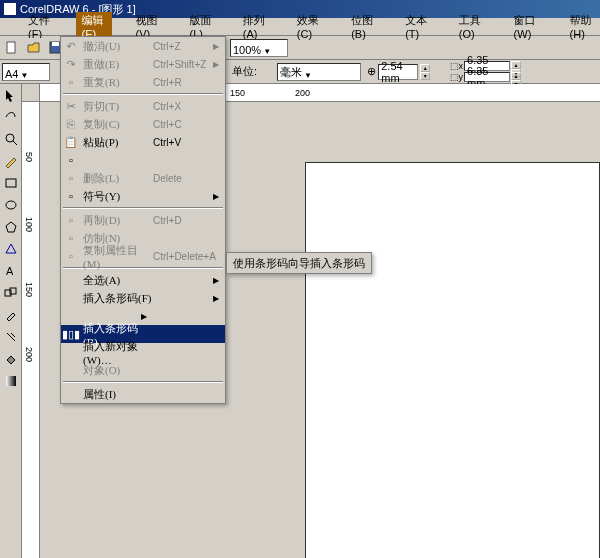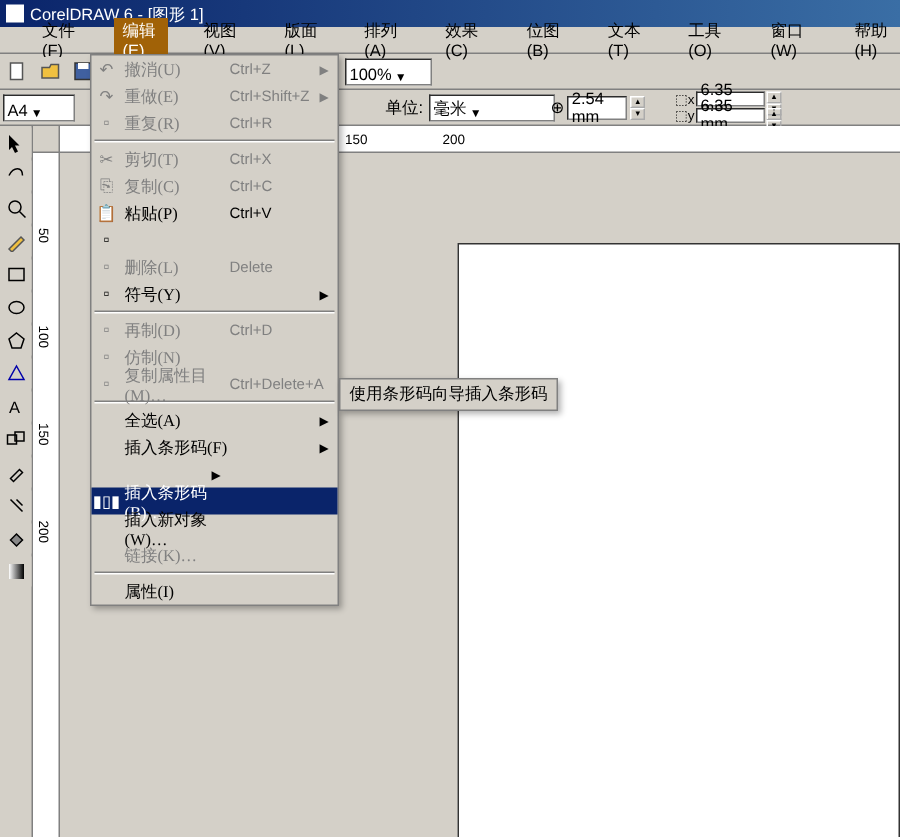--- a/index.html
+++ b/index.html
@@ -29,21 +29,21 @@
 .dropdown { position: absolute; top: 0; left: 60px; width: 166px; background: #d4d0c8; border: 1px solid #808080; box-shadow: 2px 2px 4px rgba(0,0,0,0.3); z-index: 100; }
 .dropdown .mrow { height: 18px; display: flex; align-items: center; position: relative; }
 .dropdown .mrow.disabled { color: #808080; }
 .dropdown .mrow.highlight { background: #0a246a; color: #fff; }
 .dropdown .micon { width: 20px; display: flex; align-items: center; justify-content: center; }
 .dropdown .mlabel { flex: 1; padding-left: 2px; font-family: Liberation Serif, serif; }
 .dropdown .mshort { width: 60px; text-align: left; font-size: 10px; }
 .dropdown .marrow { width: 12px; font-size: 8px; }
 .dropdown .mdivider { height: 1px; border-top: 1px solid #808080; border-bottom: 1px solid #fff; margin: 2px 2px; }
 .submenu { position: absolute; top: 252px; left: 226px; background: #d4d0c8; border: 1px solid #808080; box-shadow: 2px 2px 4px rgba(0,0,0,0.3); z-index: 101; padding: 2px; }
-.submenu .srow { height: 16px; display: flex; align-items: flex-start; padding: 0 4px; }
+.submenu .srow { height: 16px; display: flex; align-items: flex-end; padding: 0 4px; }
 .spin { display: flex; flex-direction: column; width: 10px; height: 16px; }
 .spin div { flex: 1; border: 1px outset #fff; font-size: 6px; text-align: center; line-height: 6px; }
 .field { background: #fff; border: 1px inset #808080; height: 16px; padding: 0 2px; display: flex; align-items: center; }
 svg { width: 14px; height: 14px; }
 </style>
 </head>
 <body>
 
 <div class="titlebar">
   <div class="icon"></div>
@@ -185,40 +185,40 @@
         <div class="marrow"></div>
       </div>
       <div class="mrow">
         <div class="micon"></div>
         <div class="mlabel">插入新对象(W)…</div>
         <div class="mshort"></div>
         <div class="marrow"></div>
       </div>
       <div class="mrow disabled">
         <div class="micon"></div>
-        <div class="mlabel">链接(K)…</div>
+        <div class="mlabel">对象(O)</div>
         <div class="mshort"></div>
         <div class="marrow"></div>
       </div>
       <div class="mdivider"></div>
       <div class="mrow">
         <div class="micon"></div>
         <div class="mlabel">属性(I)</div>
         <div class="mshort"></div>
         <div class="marrow"></div>
       </div>
     </div>
 </div>
 
 <div class="toolbar2">
   <div class="combo" style="width:48px">
     <span>A4</span>
     <span class="arrow">▼</span>
   </div>
-  <div style="position:absolute;left:257px;display:flex;align-items:center;gap:4px">
+  <div style="position:absolute;left:232px;display:flex;align-items:center;gap:20px">
     <span>单位:</span>
     <div class="combo" style="width:84px">
       <span>毫米</span>
       <span class="arrow">▼</span>
     </div>
   </div>
   <div style="position:absolute;left:367px;display:flex;align-items:center;gap:2px">
     <span>⊕</span>
     <div class="field" style="width:40px">
         <span>2.54 mm</span>

